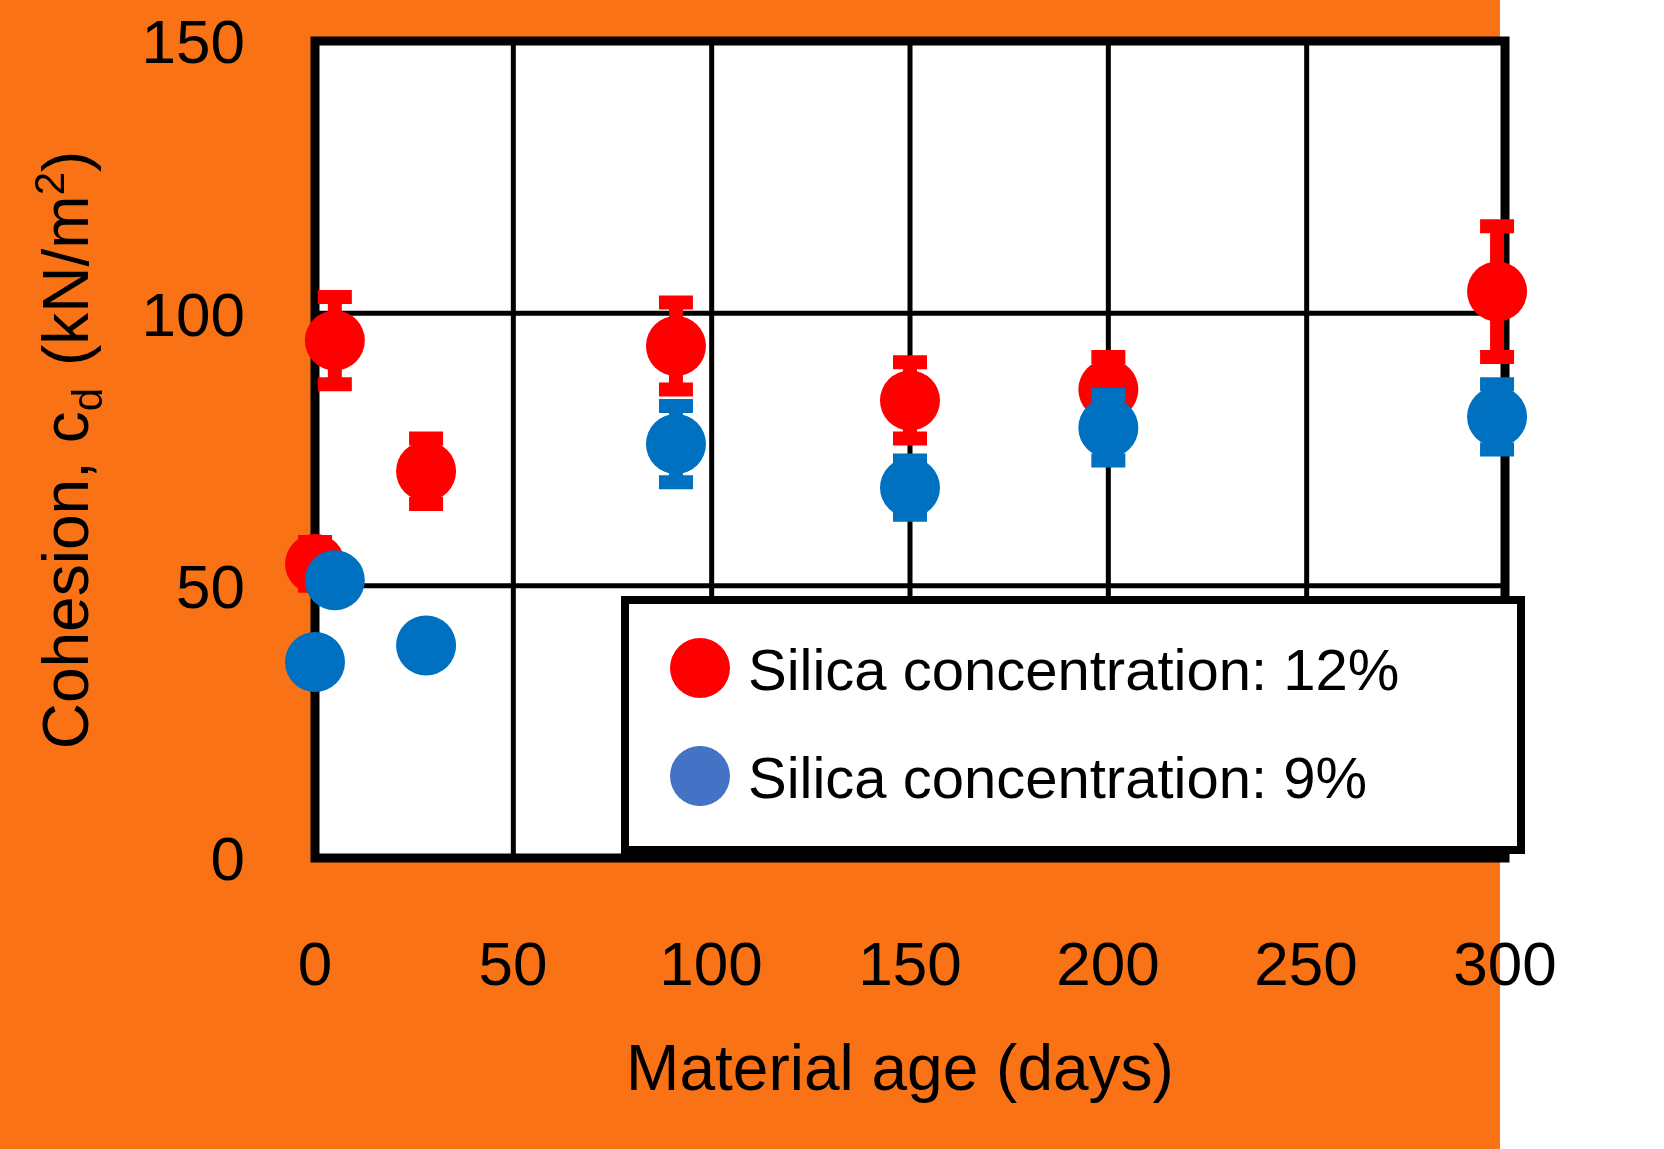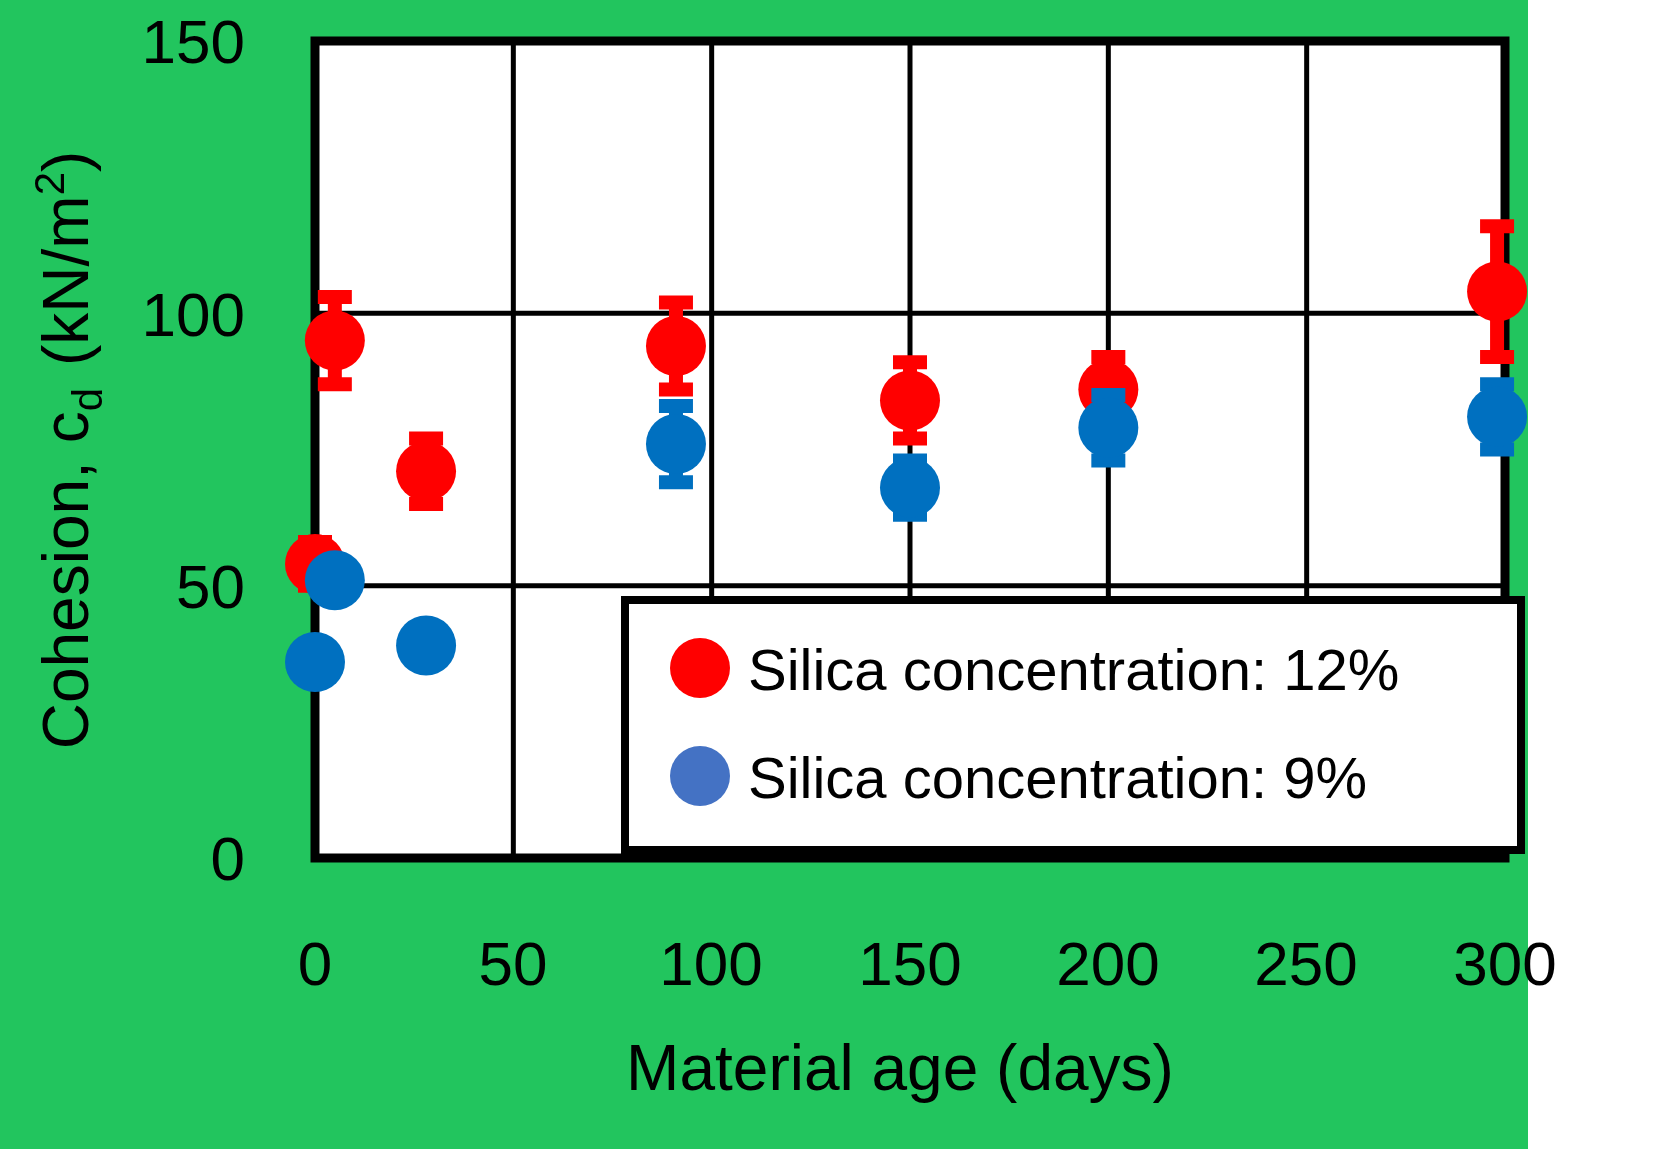--- a/index.html
+++ b/index.html
@@ -10,22 +10,21 @@
   body {
     width: 1664px;
     height: 1149px;
     font-family: "Liberation Sans", sans-serif;
     overflow: hidden;
   }
   #figure {
     position: relative;
     width: 1500px;
     height: 1149px;
-    background: #22c55e;
-    padding-left: 28px;
+    background: #f97316;
   }
   #plot-svg {
     position: absolute;
     left: 0;
     top: 0;
     width: 1664px;
     height: 1149px;
   }
   .axis-tick-text {
     font-family: "Liberation Sans", sans-serif;

